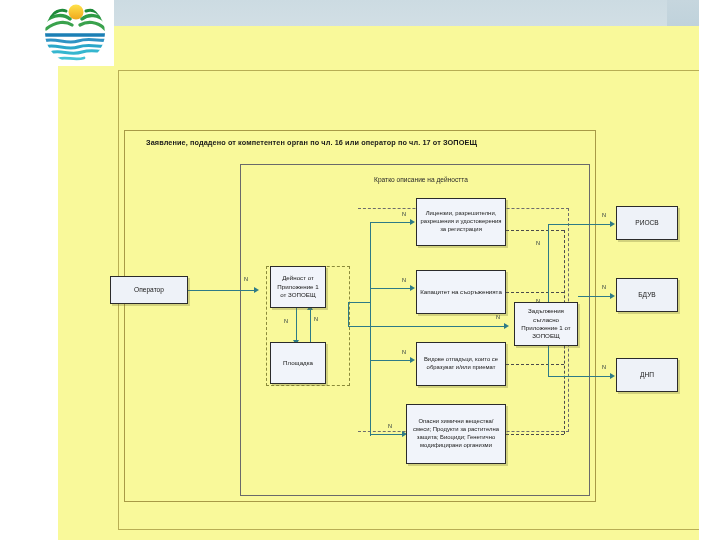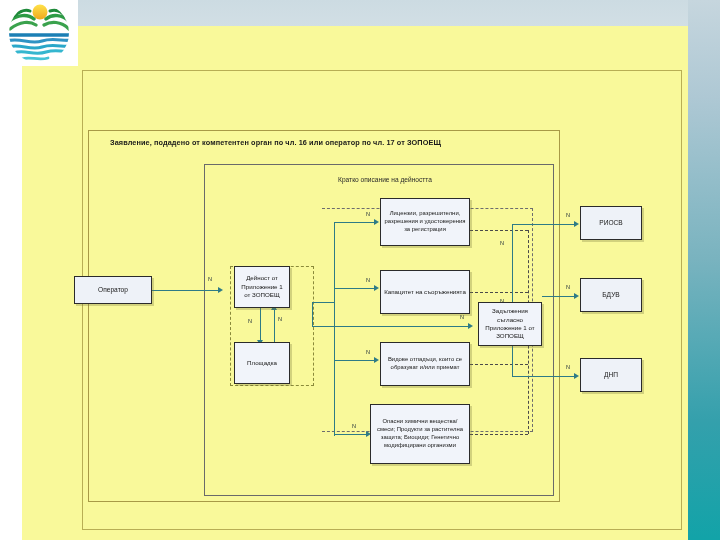--- a/index.html
+++ b/index.html
@@ -1,21 +1,21 @@
 <!DOCTYPE html>
 <html><head>
 <meta charset="utf-8">
 <style>
   html,body{margin:0;padding:0;}
   body{
     width:720px;height:540px;overflow:hidden;
     font-family:"Liberation Sans","DejaVu Sans",sans-serif;
     background:#ffffff;
   }
-  #slide{position:relative;width:720px;height:540px;overflow:hidden;background:#ffffff;}
+  #slide{position:relative;width:663px;height:540px;overflow:hidden;background:#ffffff;margin-left:36px;}
 
   
   .edge-stripe{
     position:absolute;top:0;right:0;width:32px;height:540px;
     background:linear-gradient(180deg,#c6d6de 0%,#aec8d4 18%,#79b3bf 48%,#34a0ac 78%,#12a3a8 100%);
   }
   .edge-stripe.top{
     position:absolute;top:0;left:0;width:720px;height:28px;
     background:linear-gradient(180deg,#ccdbe2 0%,#d2dfe5 100%);
   }

